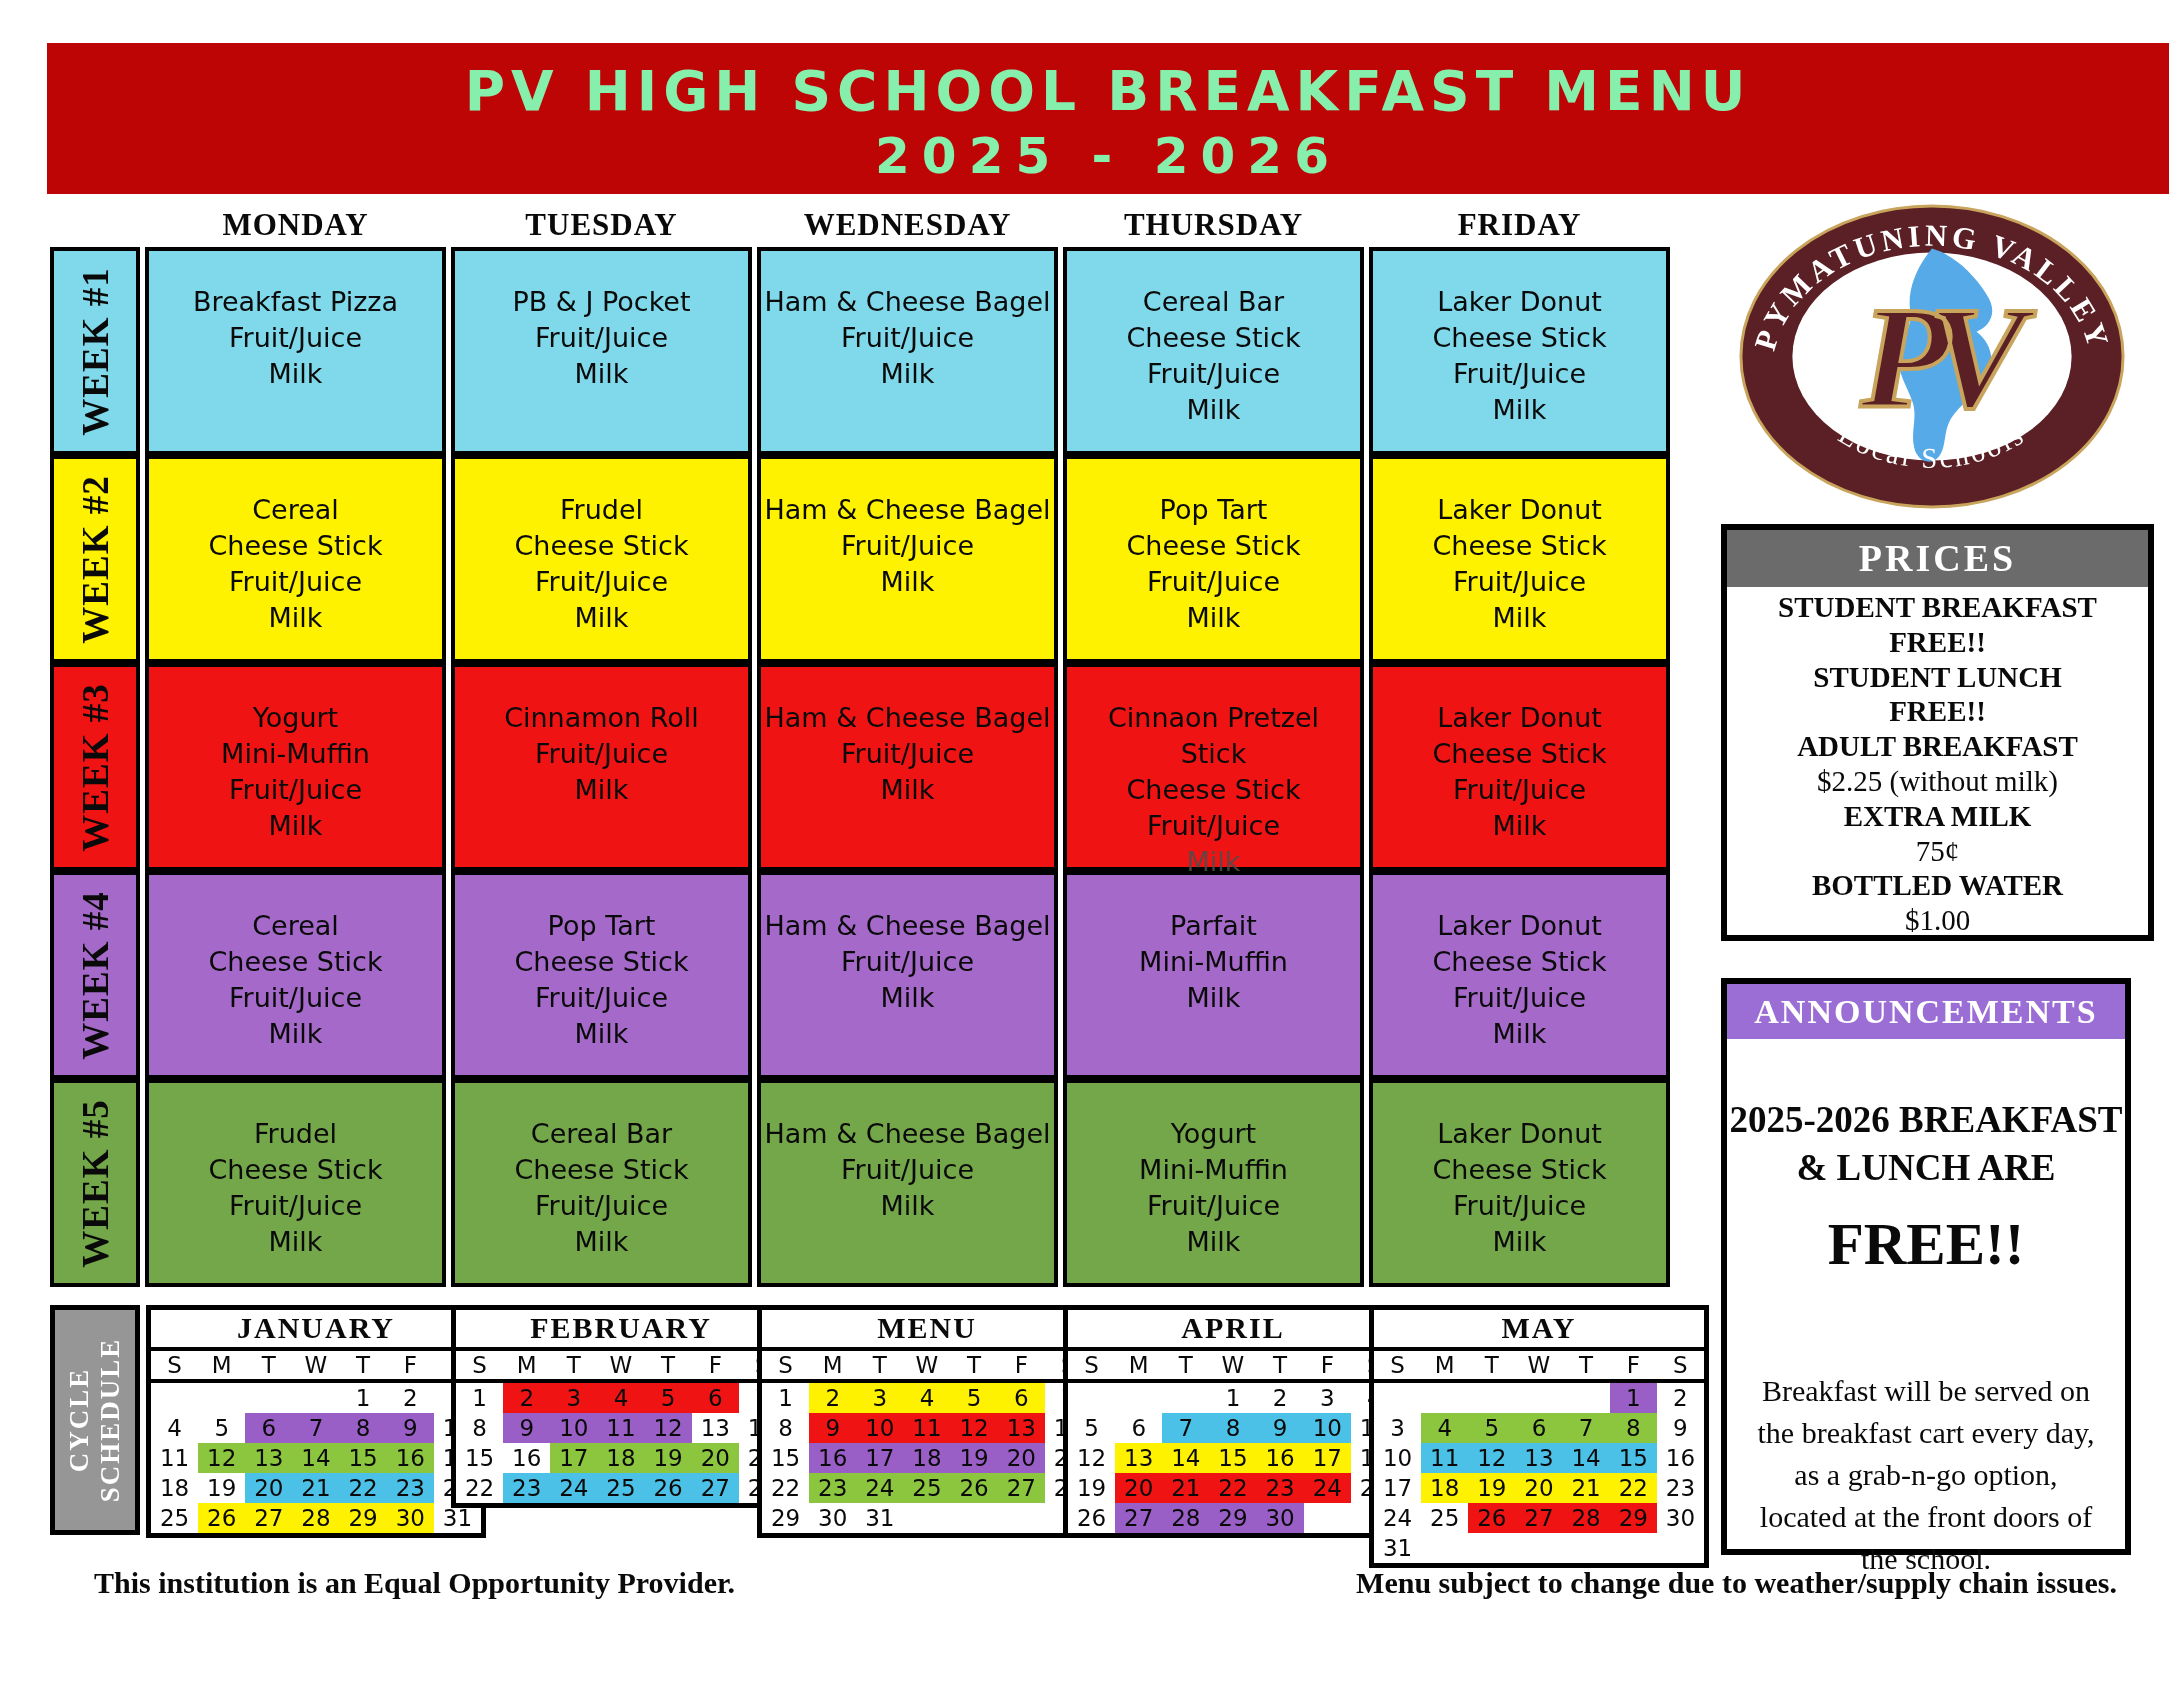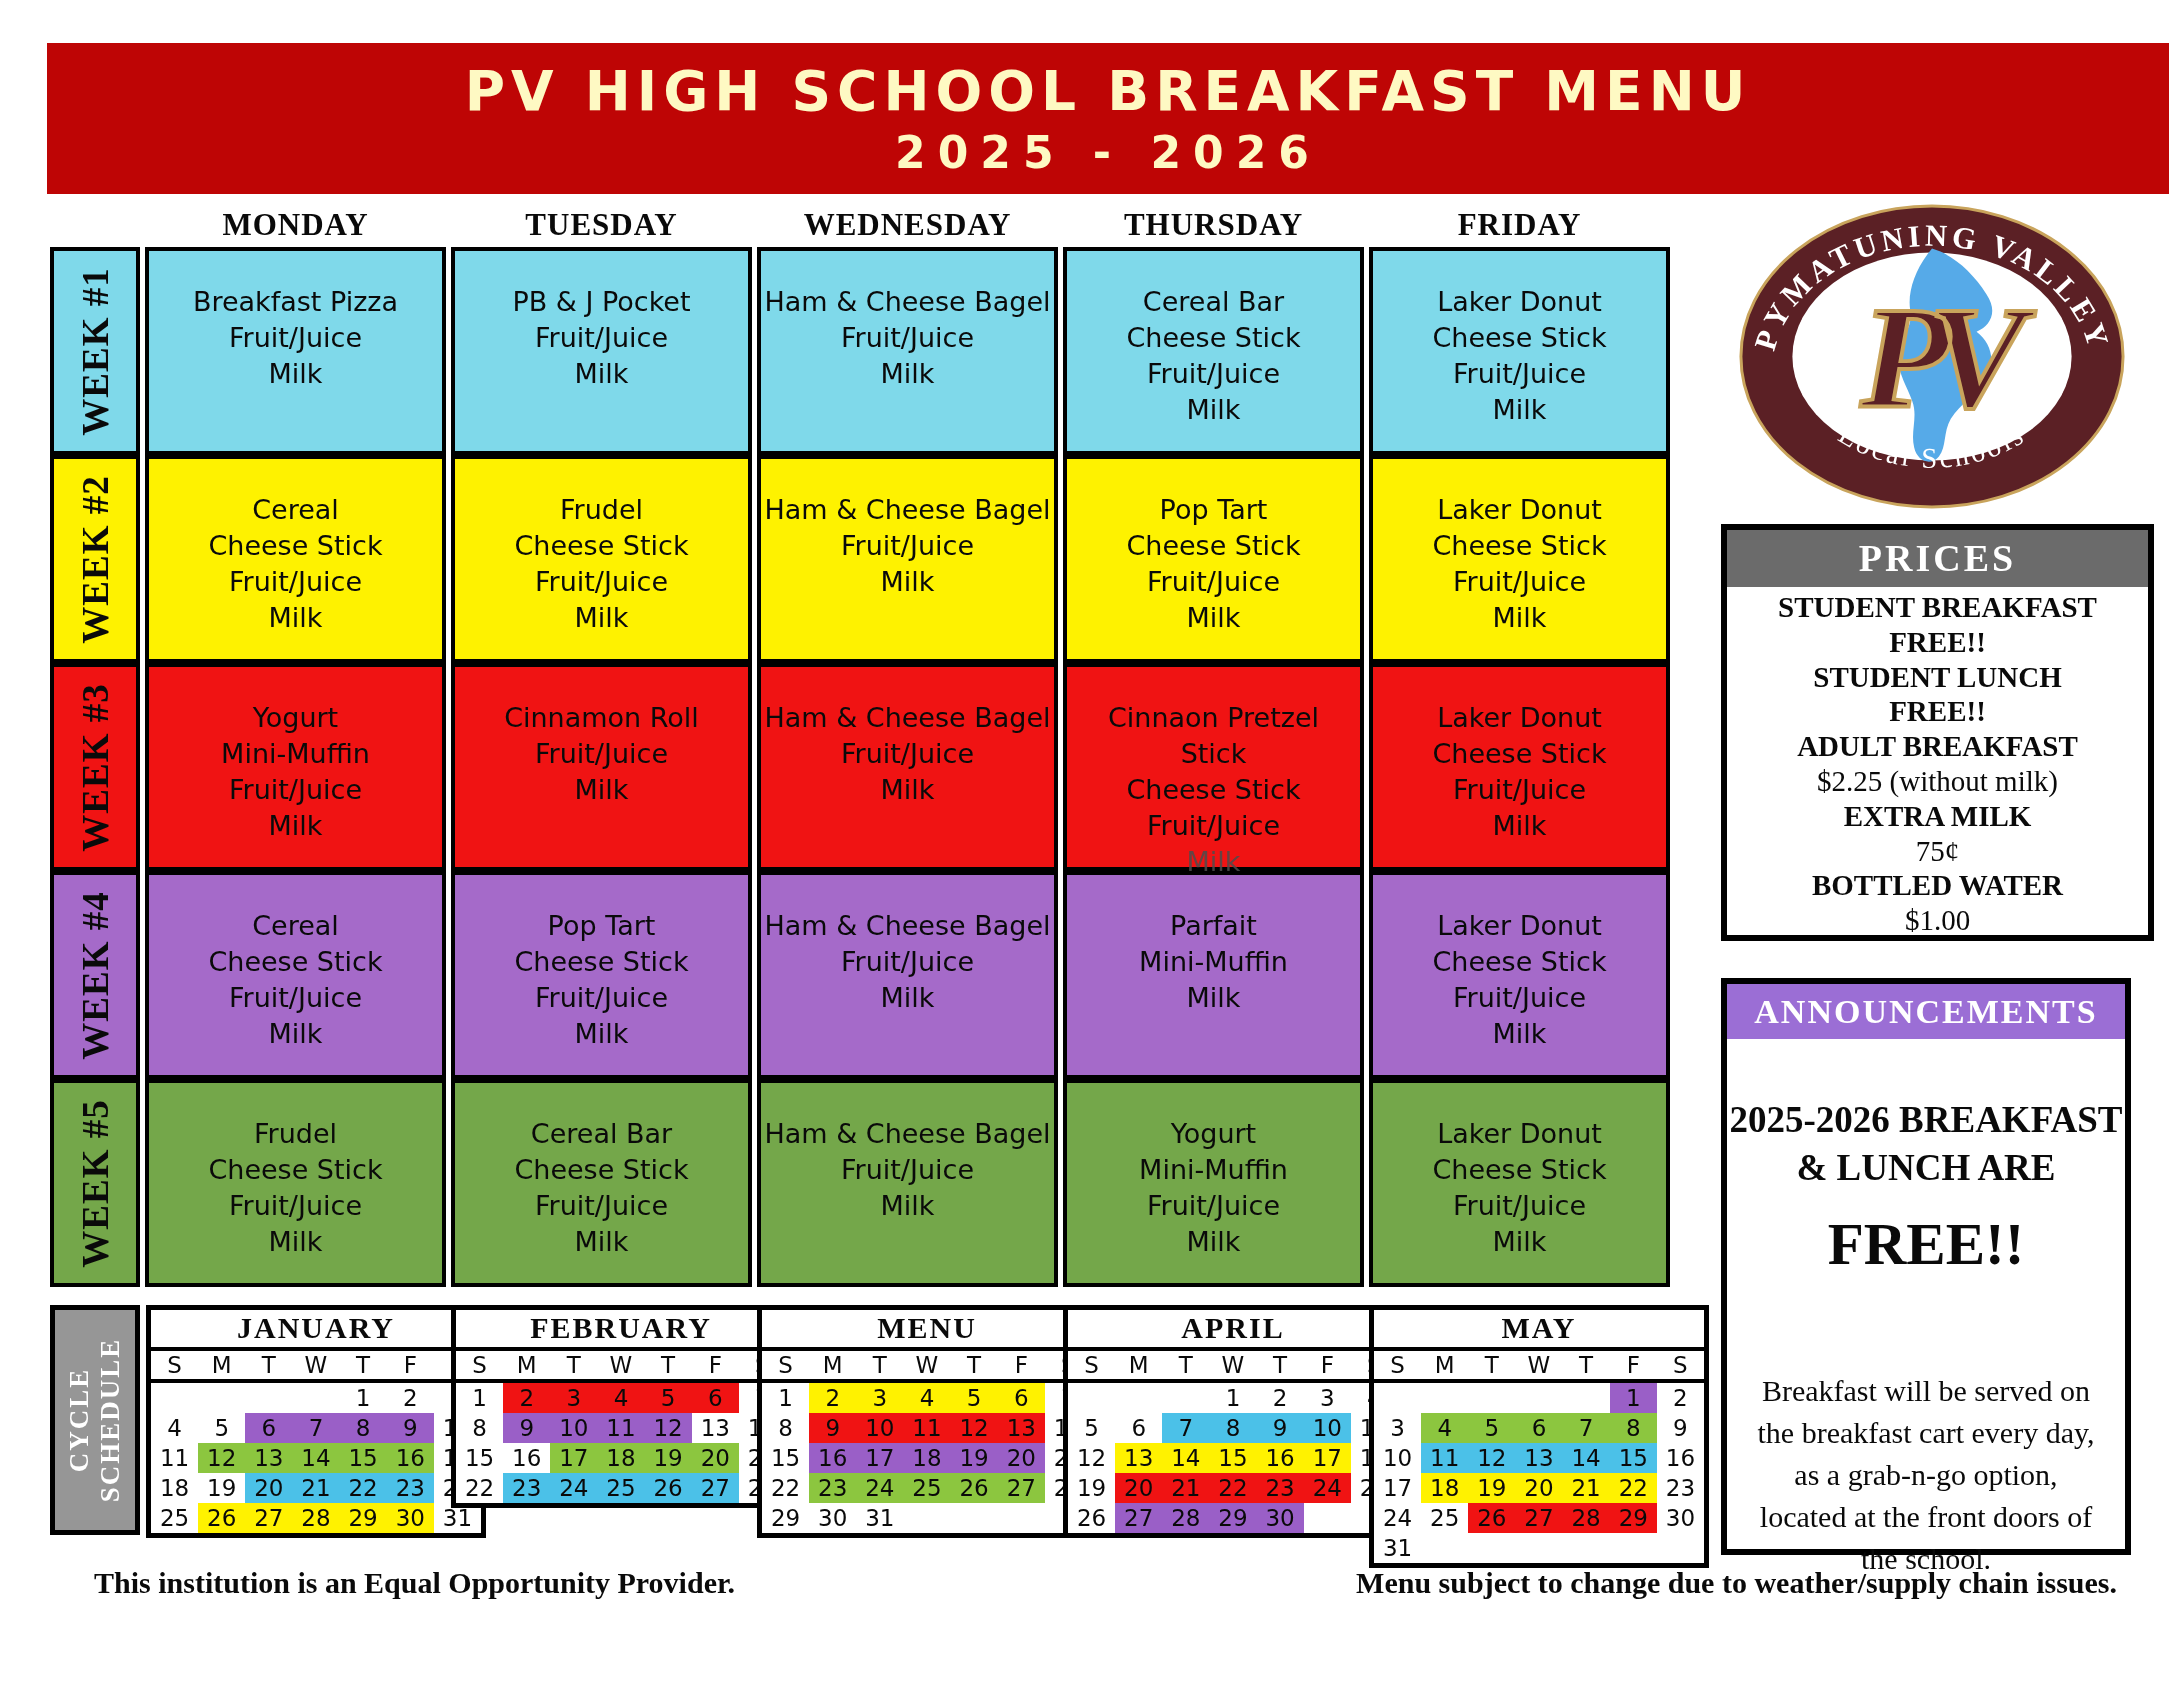--- a/index.html
+++ b/index.html
@@ -2,21 +2,21 @@
 <html><head>
 <meta charset="utf-8">
 <style>
   html,body{margin:0;padding:0;background:#fff;}
   .page{position:relative;width:2178px;height:1683px;background:#fff;overflow:hidden;
         font-family:"DejaVu Sans",sans-serif;color:#0a0a0a;}
 
   
   .banner{position:absolute;left:47px;top:43px;width:2122px;height:151px;text-align:center;}
   .banner-t1{font-size:55px;font-weight:bold;letter-spacing:6px;padding-top:16px;}
-  .banner-t2{font-size:44px;font-weight:bold;letter-spacing:12px;padding-top:4px;}
+  .banner-t2{font-size:50px;font-weight:bold;letter-spacing:12px;padding-top:4px;}
 
   
   .menu-grid{position:absolute;left:50px;top:207px;display:grid;
              grid-template-columns:90px repeat(5,301px);
              grid-template-rows:40px repeat(5,208px);column-gap:5px;}
   .menu-grid > div{box-sizing:border-box;}
   .day-header{font-family:"Liberation Serif",serif;font-weight:bold;font-size:31px;
               letter-spacing:1px;display:flex;align-items:flex-end;justify-content:center;
               padding-bottom:4px;}
   .week-label-cell{border:4px solid #000;display:flex;align-items:center;justify-content:center;overflow:hidden;}
@@ -69,21 +69,21 @@
        font-weight:bold;font-size:30px;}
 
   
   .logo{position:absolute;left:1735px;top:201px;width:394px;height:311px;}
 </style>
 </head>
 <body>
 
 <div class="page">
 
-  <div class="banner" style="background: rgb(190, 5, 5); color: #fef9c3;">
+  <div class="banner" style="background: rgb(190, 5, 5); color: #86efac;">
     <div class="banner-t1">PV HIGH SCHOOL BREAKFAST MENU</div>
     <div class="banner-t2">2025 - 2026</div>
   </div>
 
   <div class="menu-grid">
       <div class="corner"></div>
       <div class="day-header">MONDAY</div>
       <div class="day-header">TUESDAY</div>
       <div class="day-header">WEDNESDAY</div>
       <div class="day-header">THURSDAY</div>

